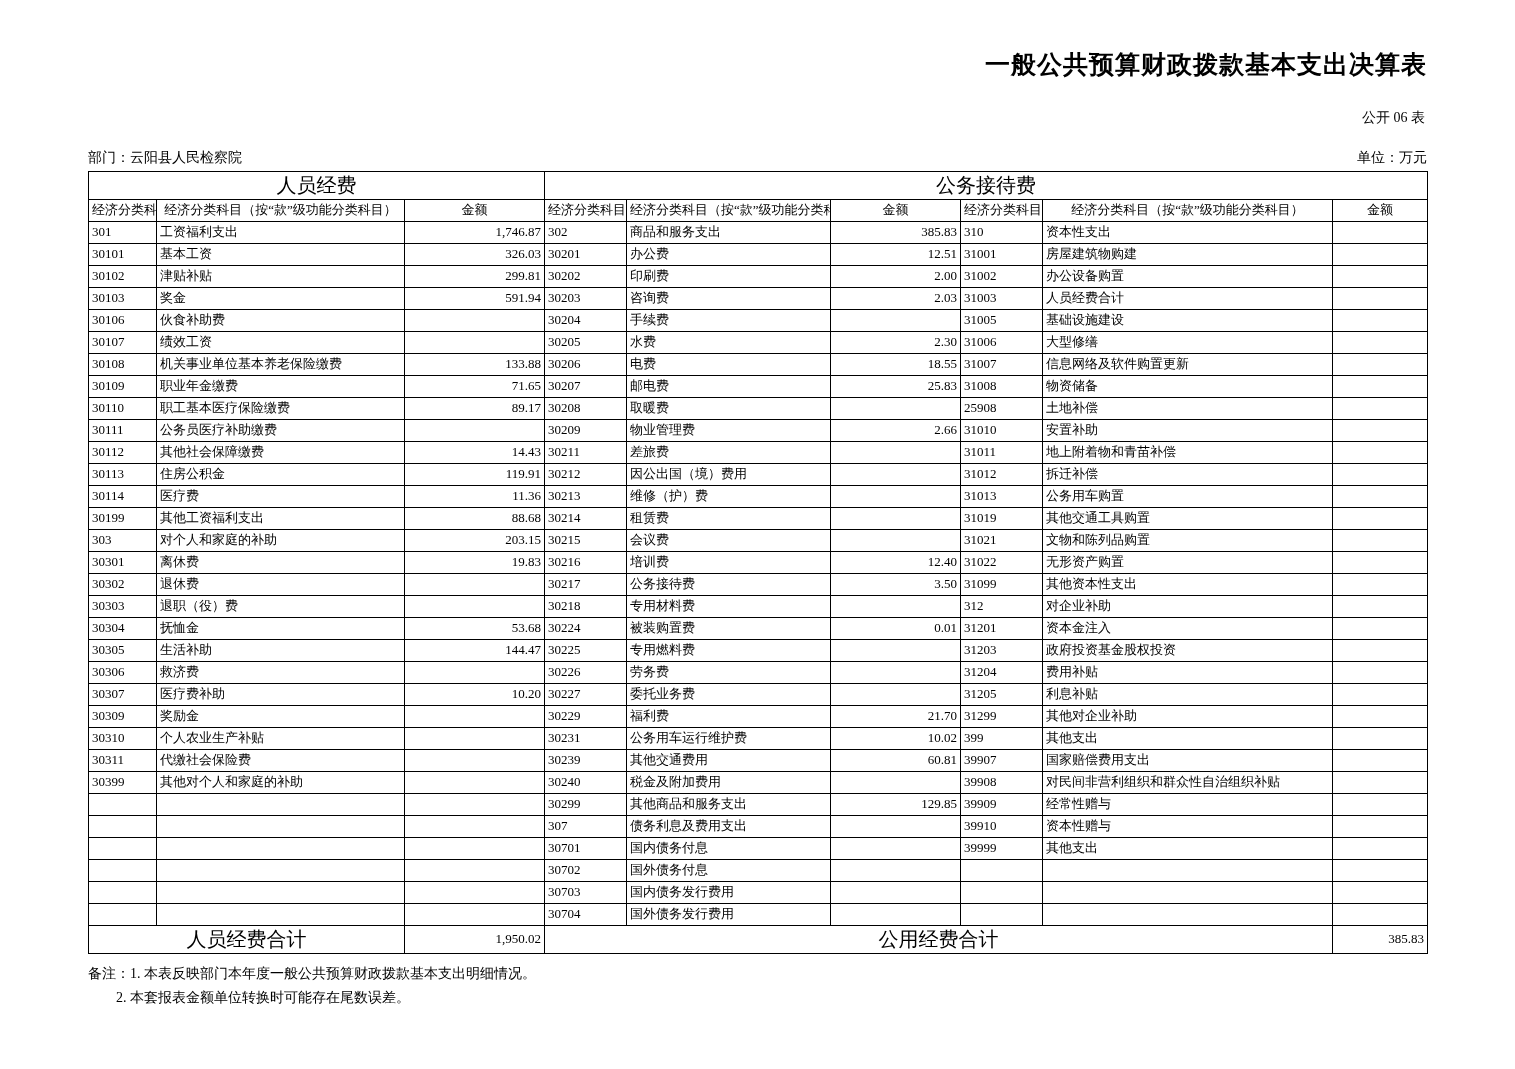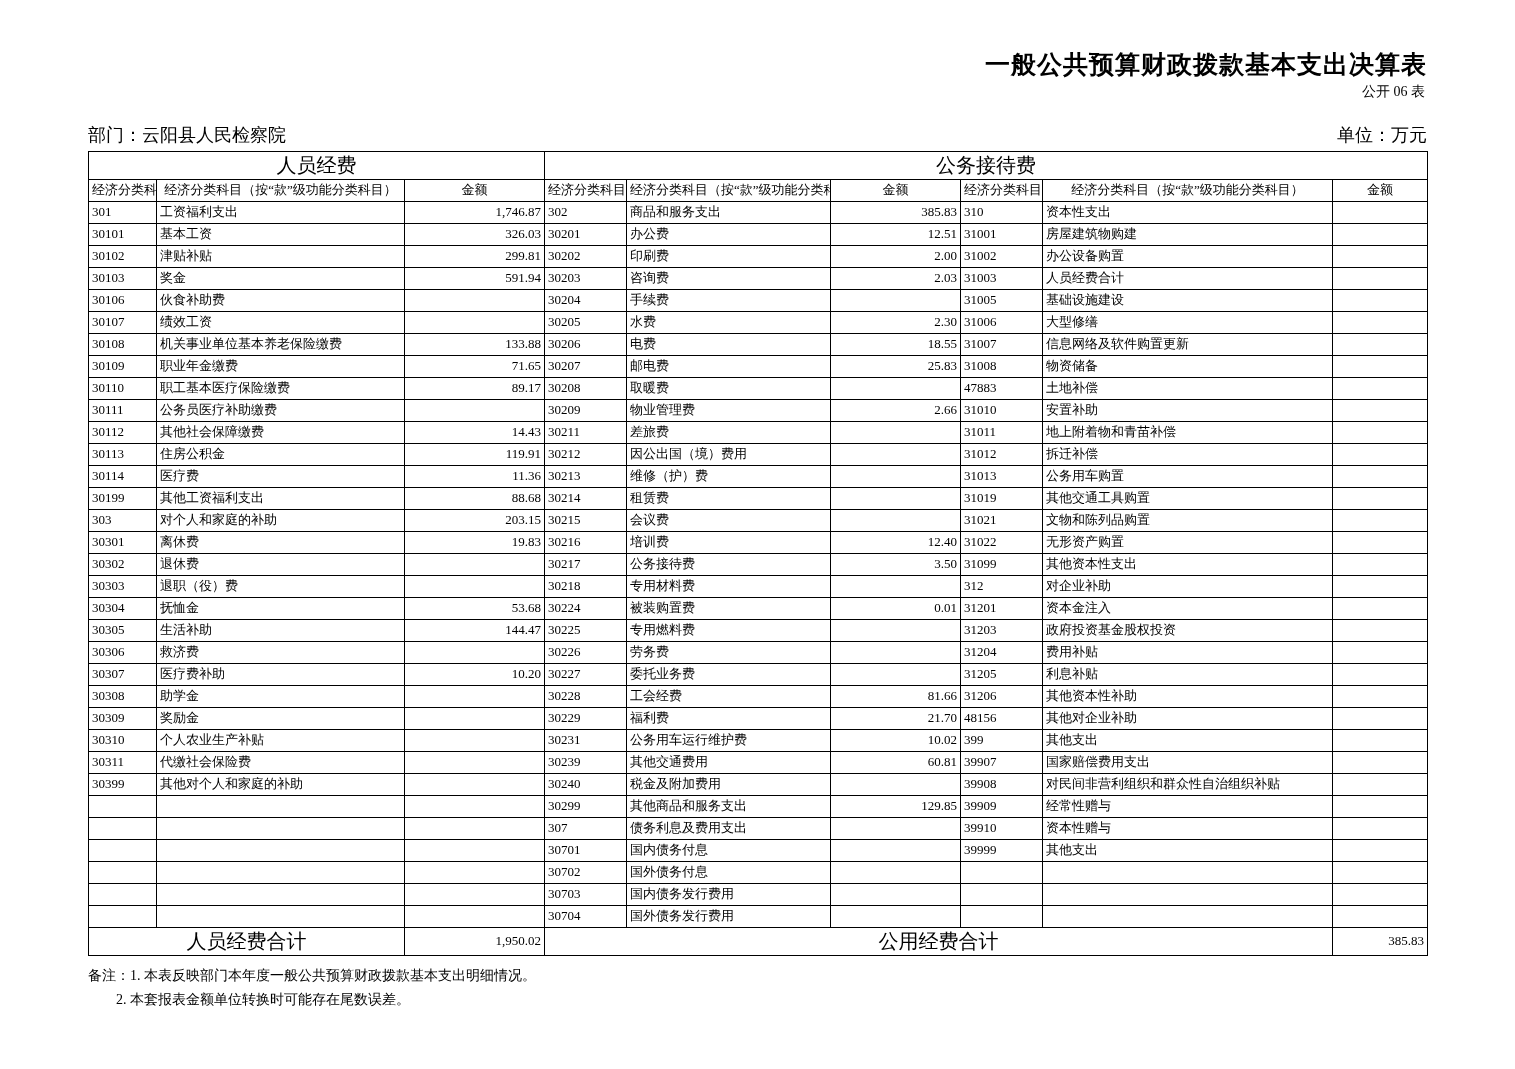--- a/index.html
+++ b/index.html
@@ -26,28 +26,28 @@
     text-align: right;
     font-size: 25px;
     font-weight: bold;
     letter-spacing: 1px;
     margin-top: 48px;
     font-family: "Liberation Sans", "DejaVu Sans", sans-serif;
   }
   .sheet-no {
     text-align: right;
     font-size: 14px;
-    margin-top: 2px;
+    margin-top: 28px;
     margin-right: 2px;
   }
   .meta-row {
     display: flex;
     justify-content: space-between;
     align-items: flex-end;
-    font-size: 18px;
+    font-size: 14px;
     margin-top: 22px;
     margin-bottom: 4px;
   }
   table.main {
     border-collapse: collapse;
     width: 100%;
     table-layout: fixed;
     font-size: 13px;
   }
   table.main td, table.main th {
@@ -227,21 +227,21 @@
           <td class="name">物资储备</td>
           <td class="amt"></td>
         </tr>
         <tr>
           <td class="code">30110</td>
           <td class="name">职工基本医疗保险缴费</td>
           <td class="amt">89.17</td>
           <td class="code">30208</td>
           <td class="name">取暖费</td>
           <td class="amt"></td>
-          <td class="code">47883</td>
+          <td class="code">25908</td>
           <td class="name">土地补偿</td>
           <td class="amt"></td>
         </tr>
         <tr>
           <td class="code">30111</td>
           <td class="name">公务员医疗补助缴费</td>
           <td class="amt"></td>
           <td class="code">30209</td>
           <td class="name">物业管理费</td>
           <td class="amt">2.66</td>
@@ -375,38 +375,27 @@
           <td class="name">医疗费补助</td>
           <td class="amt">10.20</td>
           <td class="code">30227</td>
           <td class="name">委托业务费</td>
           <td class="amt"></td>
           <td class="code">31205</td>
           <td class="name">利息补贴</td>
           <td class="amt"></td>
         </tr>
         <tr>
-          <td class="code">30308</td>
-          <td class="name">助学金</td>
-          <td class="amt"></td>
-          <td class="code">30228</td>
-          <td class="name">工会经费</td>
-          <td class="amt">81.66</td>
-          <td class="code">31206</td>
-          <td class="name">其他资本性补助</td>
-          <td class="amt"></td>
-        </tr>
-        <tr>
           <td class="code">30309</td>
           <td class="name">奖励金</td>
           <td class="amt"></td>
           <td class="code">30229</td>
           <td class="name">福利费</td>
           <td class="amt">21.70</td>
-          <td class="code">48156</td>
+          <td class="code">31299</td>
           <td class="name">其他对企业补助</td>
           <td class="amt"></td>
         </tr>
         <tr>
           <td class="code">30310</td>
           <td class="name">个人农业生产补贴</td>
           <td class="amt"></td>
           <td class="code">30231</td>
           <td class="name">公务用车运行维护费</td>
           <td class="amt">10.02</td>

